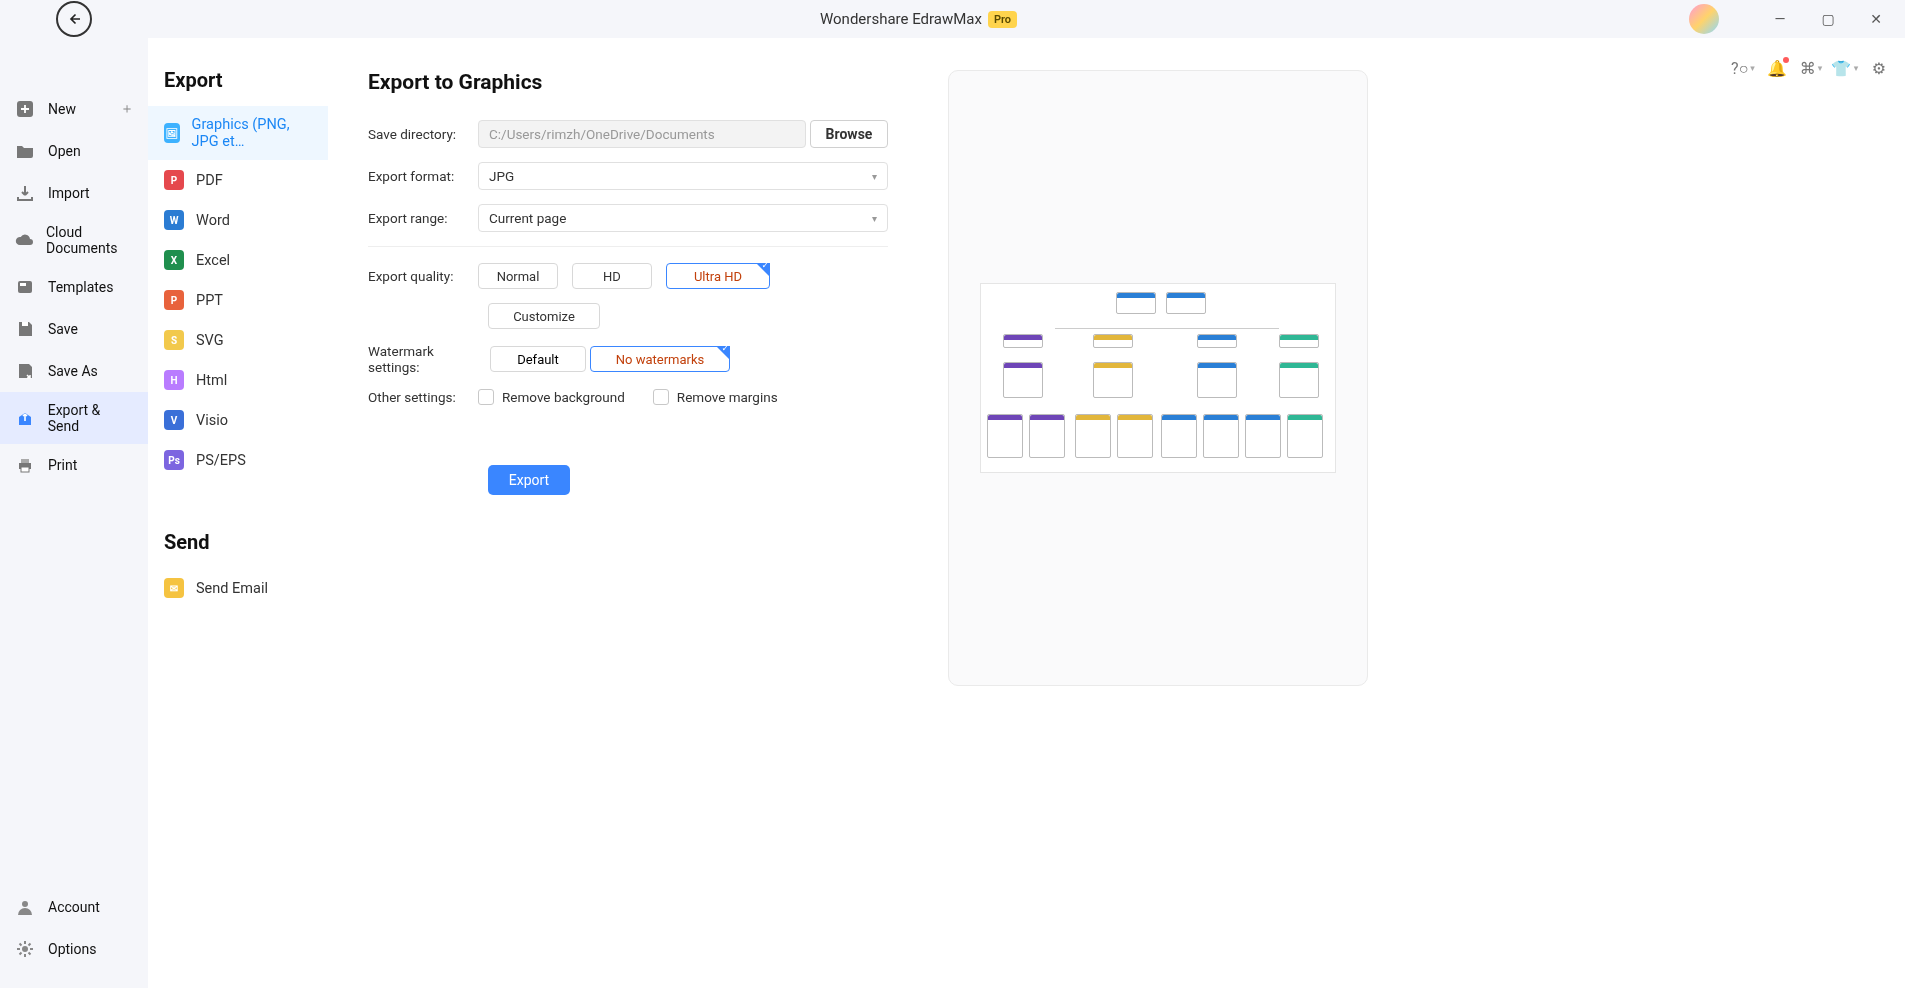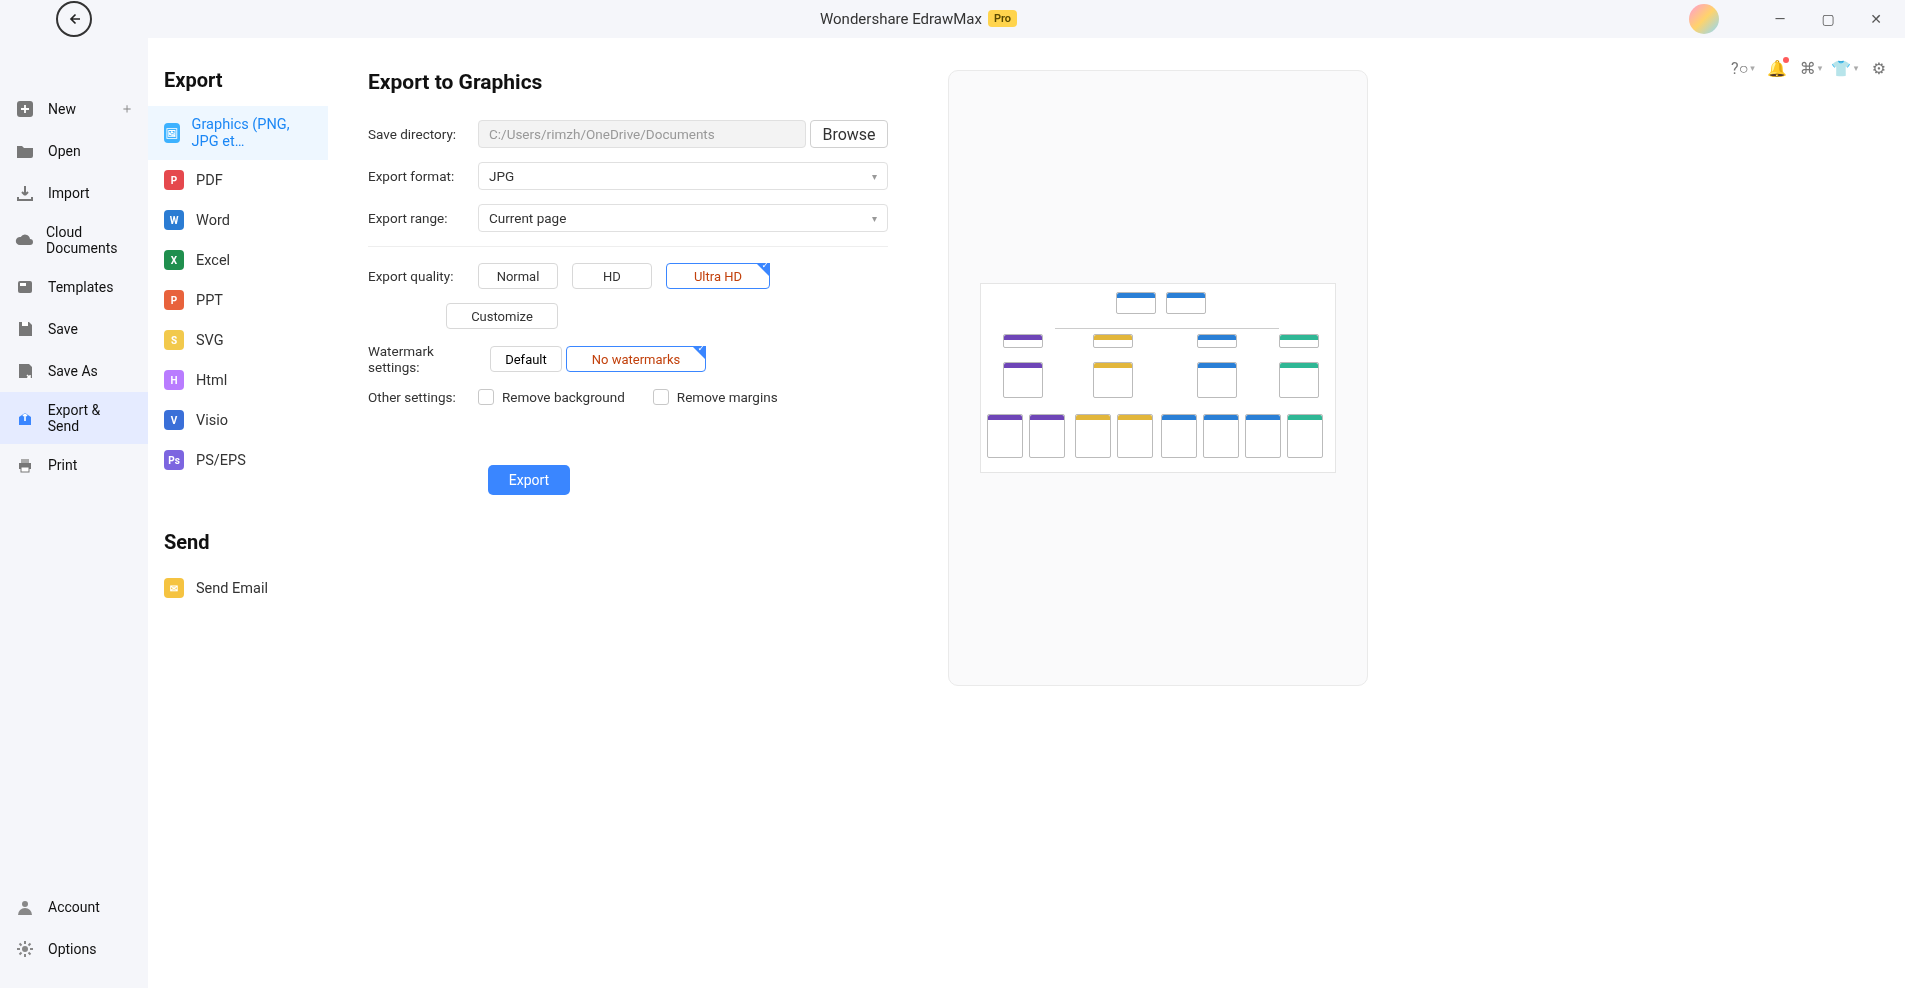--- a/index.html
+++ b/index.html
@@ -1,20 +1,20 @@
 <!DOCTYPE html>
 <html><head>
 <meta charset="utf-8">
 <style>
 * { box-sizing: border-box; margin: 0; padding: 0; font-family: -apple-system, BlinkMacSystemFont, "Segoe UI", Roboto, Arial, sans-serif; }
 body { width: 1905px; height: 988px; background: #f5f6fa; overflow: hidden; user-select: none; }
 
 .titlebar { height: 38px; display: flex; align-items: center; justify-content: space-between; padding: 0 12px 0 0; }
 .titlebar-left { width: 148px; display:flex; align-items:center; justify-content:center; }
-.titlebar-center { flex: 1; text-align: center; font-size: 15px; color: #333; display:flex; align-items:flex-start; justify-content:center; gap:6px;}
+.titlebar-center { flex: 1; text-align: center; font-size: 15px; color: #333; display:flex; align-items:flex-end; justify-content:center; gap:6px;}
 .titlebar-right { display: flex; align-items:center; gap: 14px; }
 .pro-badge { background:#ffd44d; color:#5a4a00; font-size:11px; font-weight:600; padding:2px 6px; border-radius:4px;}
 .avatar { width:30px; height:30px; border-radius:50%; background: linear-gradient(135deg,#ff9ad5,#ffd36b,#8bd8ff); position:relative;}
 .wc-btn { width: 34px; height: 26px; display:flex; align-items:center; justify-content:center; color:#555; font-size:14px;}
 
 .back-btn { width:36px; height:36px; border:2px solid #333; border-radius:50%; display:flex; align-items:center; justify-content:center; background:#f5f6fa;}
 .back-btn svg { width:18px; height:18px;}
 
 .app-body { display:flex; height:calc(100% - 38px); }
 
@@ -36,30 +36,30 @@
 .preview-col { flex:1; display:flex; align-items:flex-start;}
 .preview-card { width:420px; height:616px; background:#fafafb; border:1px solid #eaeaea; border-radius:10px; margin-top:0; display:flex; align-items:center;}
 .preview-inner { width:356px; height:190px; background:#fff; margin:0 auto; border:1px solid #e5e5e5; position:relative;}
 
 .h-title { font-size:21px; font-weight:700; margin-bottom:26px; color:#111;}
 .form-row { display:flex; align-items:center; margin-bottom:14px; gap:4px;}
 .form-label { width:106px; font-size:13.5px; color:#333;}
 .text-input { flex:1; height:28px; border:1px solid #e0e0e0; border-radius:4px; padding:0 10px; font-size:13.5px; color:#333; background:#fff;}
 .text-input.readonly { background:#f3f3f3; color:#999;}
 .select-wrap { flex:1; height:28px; border:1px solid #e0e0e0; border-radius:4px; padding:0 10px; font-size:13.5px; display:flex; align-items:center; justify-content:space-between; color:#333; background:#fff;}
-.btn { height:28px; border:1px solid #d0d0d0; border-radius:4px; background:#fff; padding:0 20px; font-size:16px; color:#333; display:inline-flex; align-items:center; justify-content:center;}
+.btn { height:28px; border:1px solid #d0d0d0; border-radius:4px; background:#fff; padding:0 20px; font-size:14px; color:#333; display:inline-flex; align-items:center; justify-content:center;font-weight:bold;}
 .btn-browse { width:78px;}
 .divider { height:1px; background:#eee; margin:10px 0 16px 0;}
 .quality-group { display:flex; gap:14px;}
 .quality-btn { width:80px; height:26px; border:1px solid #d8d8d8; border-radius:4px; font-size:13px; display:inline-flex; align-items:center; justify-content:center; background:#fff; color:#333;}
 .quality-btn.selected { border-color:#3a86ff; color:#c2410c; position:relative;}
 .corner-check { position:absolute; top:-1px; right:-1px; width:14px; height:14px; background:#3a86ff; clip-path: polygon(100% 0, 0 0, 100% 100%);}
 .corner-check::after { content:"✓"; position:absolute; top:-3px; right:1px; color:#fff; font-size:9px;}
-.customize-row { margin-left:78px; margin-bottom:14px;}
-.wm-btn { width:72px; height:26px; border:1px solid #d8d8d8; border-radius:4px; font-size:13px; display:inline-flex; align-items:center; justify-content:center; background:#fff;}
+.customize-row { margin-left:120px; margin-bottom:14px;}
+.wm-btn { width:96px; height:26px; border:1px solid #d8d8d8; border-radius:4px; font-size:13px; display:inline-flex; align-items:center; justify-content:center; background:#fff;}
 .wm-btn.wide { width:140px;}
 .check-wrap { display:flex; align-items:center; gap:8px; font-size:13.5px; color:#333;}
 .checkbox { width:16px; height:16px; border:1px solid #c8c8c8; border-radius:3px; background:#fff;}
 .export-btn { width:82px; height:30px; background:#3a86ff; border:none; border-radius:5px; color:#fff; font-size:14px; display:inline-flex; align-items:center; justify-content:center; margin-left:120px; margin-top:46px;}
 
 .toolbar-row { position:absolute; top:56px; right:14px; display:flex; align-items:center; gap:10px;}
 .tb-ico { width:24px; height:24px; display:flex; align-items:center; justify-content:center; color:#777; position:relative;}
 .tb-ico .dot { position:absolute; top:1px; right:0; width:6px; height:6px; border-radius:50%; background:#ff5b5b;}
 .tb-ico .caret { font-size:9px; margin-left:2px; color:#aaa;}
 

